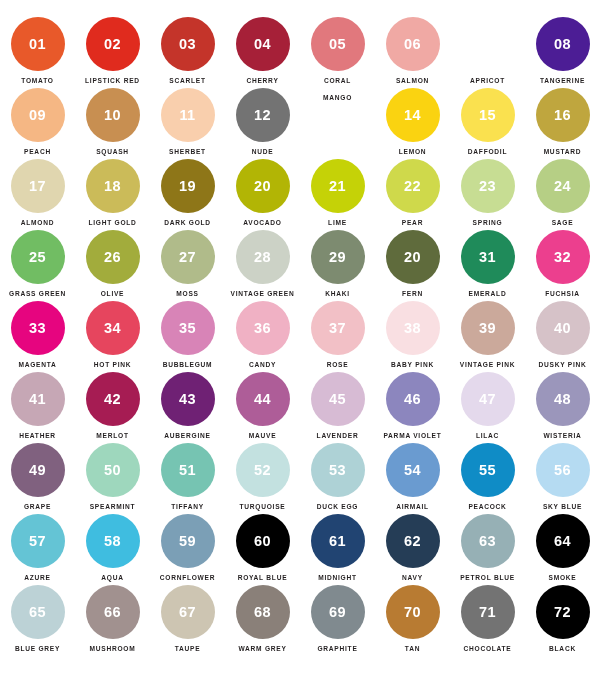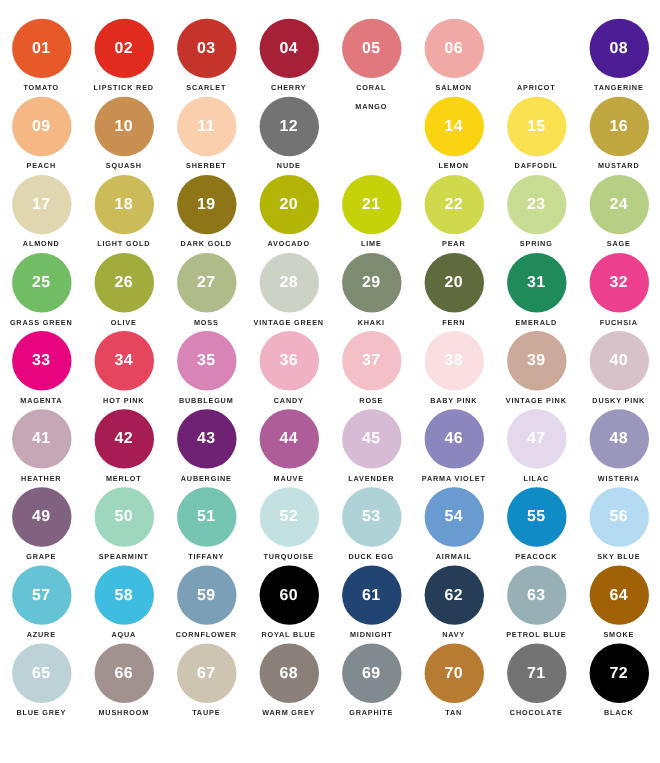--- a/index.html
+++ b/index.html
@@ -302,21 +302,21 @@
     </div>
     <div class="swatch">
       <div class="swatch-circle" style="background: rgb(37, 61, 86);">62</div>
       <div class="swatch-name">NAVY</div>
     </div>
     <div class="swatch">
       <div class="swatch-circle" style="background: rgb(150, 176, 181);">63</div>
       <div class="swatch-name">PETROL BLUE</div>
     </div>
     <div class="swatch">
-      <div class="swatch-circle" style="background: #a16207;">64</div>
+      <div class="swatch-circle" style="background: #000000;">64</div>
       <div class="swatch-name">SMOKE</div>
     </div>
     <div class="swatch">
       <div class="swatch-circle" style="background: rgb(188, 210, 214);">65</div>
       <div class="swatch-name">BLUE GREY</div>
     </div>
     <div class="swatch">
       <div class="swatch-circle" style="background: rgb(161, 145, 143);">66</div>
       <div class="swatch-name">MUSHROOM</div>
     </div>

